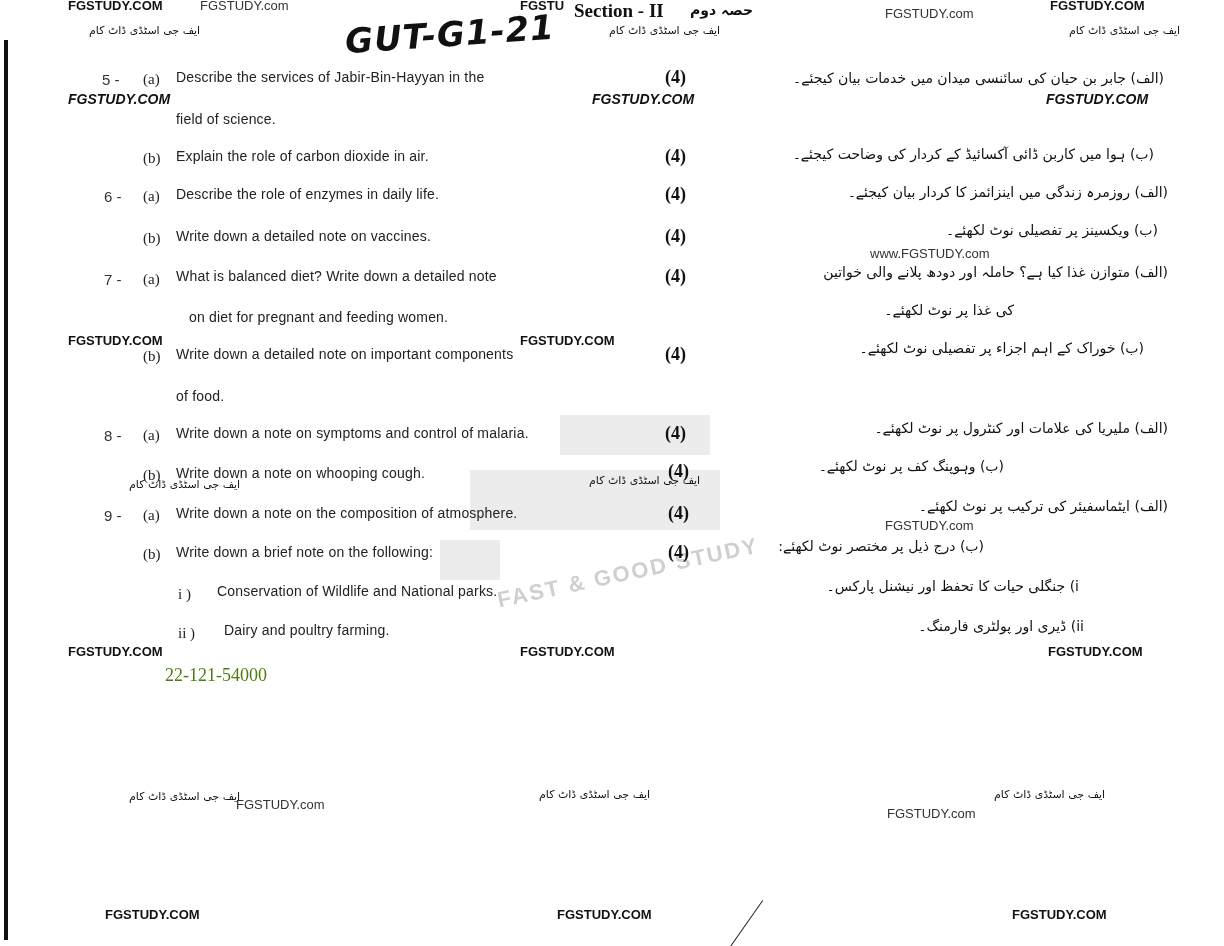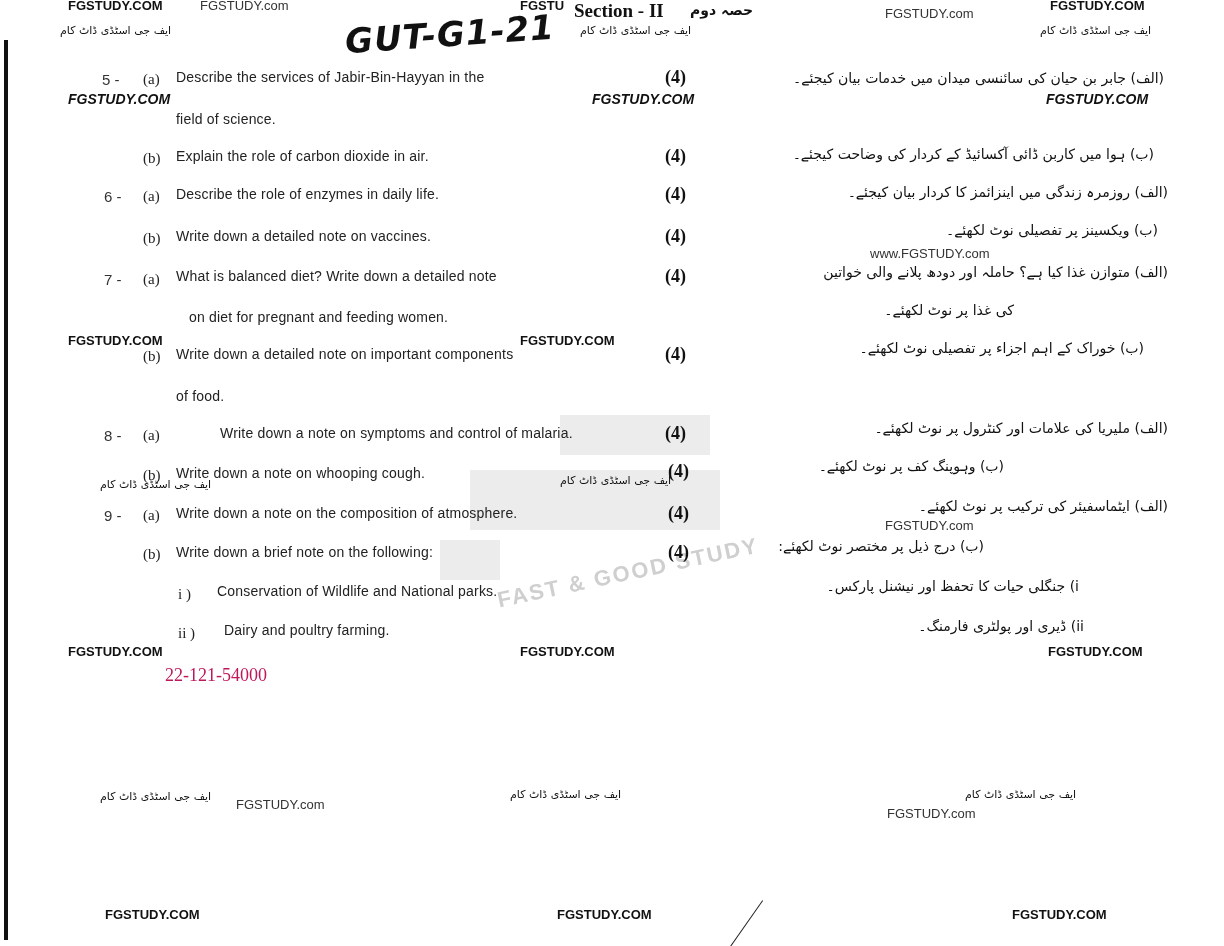--- a/index.html
+++ b/index.html
@@ -6,28 +6,28 @@
   body {
     width: 1224px; height: 946px; position: relative; overflow: hidden;
     background: #ffffff; color: #111;
     font-family: "Liberation Sans", sans-serif;
   }
   .abs { position: absolute; white-space: nowrap; }
   .wm-bold { font-family: "Liberation Sans", sans-serif; font-weight: bold; font-size: 13px; color: #111; }
   .wm-bold-it { font-family: "Liberation Sans", sans-serif; font-weight: bold; font-style: italic; font-size: 14px; color: #111; }
   .wm-light { font-family: "Liberation Sans", sans-serif; font-size: 13px; color: #333; }
   .urdu { font-family: "DejaVu Sans", sans-serif; direction: rtl; font-size: 14px; color: #111; }
-  .urdu-sm { font-family: "DejaVu Sans", sans-serif; direction: rtl; font-size: 11px; color: #111; }
+  .urdu-sm { font-family: "DejaVu Sans", sans-serif; direction: rtl; font-size: 11px; color: #111; margin-left: 29px; }
   .q { font-family: "Liberation Sans", sans-serif; font-size: 14px; color: #222; letter-spacing: 0.2px; }
   .qnum { font-family: "Liberation Sans", sans-serif; font-size: 15px; color: #333; }
   .sub { font-family: "Liberation Serif", serif; font-size: 15px; color: #222; }
   .marks { font-family: "Liberation Serif", serif; font-weight: bold; font-size: 18px; color: #111; }
   .section-title { font-family: "Liberation Serif", serif; font-weight: bold; font-size: 19px; color: #111; }
   .handwritten { font-family: "DejaVu Sans", sans-serif; font-weight: bold; font-style: italic; font-size: 34px; color: #111; letter-spacing: 1px; }
-  .footer-code { font-family: "Liberation Serif", serif; font-size: 18px; color: #be185d; }
+  .footer-code { font-family: "Liberation Serif", serif; font-size: 18px; color: #4d7c0f; }
   .left-bar { position: absolute; left: 4px; top: 40px; width: 4px; height: 900px; background: #111; }
   .faded-wm { position: absolute; font-family: "Liberation Sans", sans-serif; font-weight: bold; font-size: 22px; color: #cfcfcf; transform: rotate(-12deg); letter-spacing: 2px; }
   .gray-block { position: absolute; background: #dcdcdc; opacity: 0.55; }
   .sig { position: absolute; border-left: 1.5px solid #222; transform: rotate(35deg); }
 </style>
 </head>
 <body>
 
 <div class="left-bar"></div>
 
@@ -93,21 +93,21 @@
 
 <div class="abs sub" style="left:143px;top:348px;">(b)</div>
 <div class="abs q" style="left:176px;top:346px;">Write down a detailed note on important components</div>
 <div class="abs marks" style="left:665px;top:344px;">(4)</div>
 <div class="abs urdu" style="right:80px;top:340px;">(ب) خوراک کے اہم اجزاء پر تفصیلی نوٹ لکھئے۔</div>
 
 <div class="abs q" style="left:176px;top:388px;">of food.</div>
 
 <div class="abs qnum" style="left:104px;top:427px;">8 -</div>
 <div class="abs sub" style="left:143px;top:427px;">(a)</div>
-<div class="abs q" style="left:176px;top:425px;margin-left:44px;">Write down a note on symptoms and control of malaria.</div>
+<div class="abs q" style="left:176px;top:425px;">Write down a note on symptoms and control of malaria.</div>
 <div class="abs marks" style="left:665px;top:423px;">(4)</div>
 <div class="abs urdu" style="right:56px;top:420px;">(الف) ملیریا کی علامات اور کنٹرول پر نوٹ لکھئے۔</div>
 
 <div class="abs urdu-sm" style="left:100px;top:478px;">ایف جی اسٹڈی ڈاٹ کام</div>
 <div class="abs sub" style="left:143px;top:467px;">(b)</div>
 <div class="abs q" style="left:176px;top:465px;">Write down a note on whooping cough.</div>
 <div class="abs urdu-sm" style="left:560px;top:474px;">ایف جی اسٹڈی ڈاٹ کام</div>
 <div class="abs marks" style="left:668px;top:461px;">(4)</div>
 <div class="abs urdu" style="right:220px;top:458px;">(ب) وہوپنگ کف پر نوٹ لکھئے۔</div>
 

